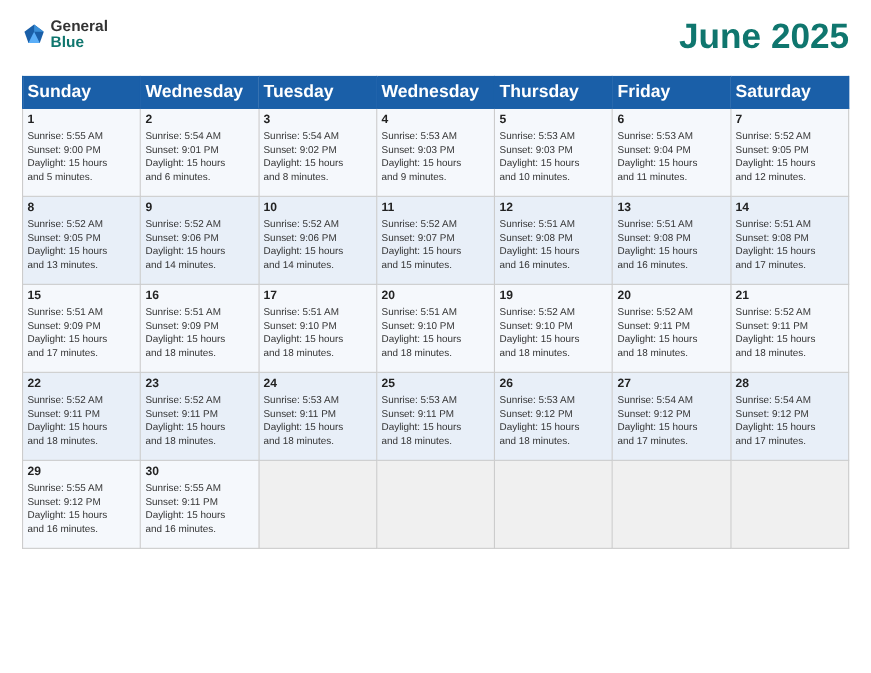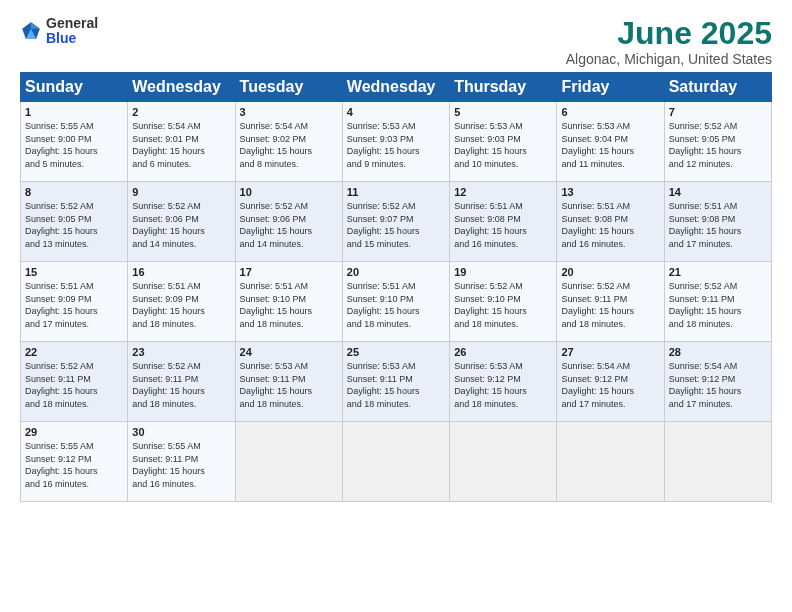--- a/index.html
+++ b/index.html
@@ -13,41 +13,41 @@
     .page {
       width: 792px;
       height: 612px;
       padding: 16px 20px 10px 20px;
       background: #fff;
     }
     .header {
       display: flex;
       align-items: flex-start;
       justify-content: space-between;
-      margin-bottom: 5px;
+      margin-bottom: 18px;
     }
     .logo {
       display: flex;
       align-items: center;
       gap: 0;
     }
     .logo-text {
       display: flex;
       flex-direction: column;
       line-height: 1.1;
     }
     .logo-general {
       font-size: 14px;
       font-weight: bold;
       color: #333;
     }
     .logo-blue {
       font-size: 14px;
       font-weight: bold;
-      color: #1d4ed8;
+      color: #0f766e;
     }
     .logo-icon {
       width: 22px;
       height: 22px;
       margin-right: 4px;
     }
     .title-block {
       text-align: right;
     }
     .main-title {
@@ -119,21 +119,20 @@
         <polygon points="15,3 27,12 15,12" fill="#3a8fd8"></polygon>
         <polygon points="15,12 22,26 8,26" fill="#5aaef8"></polygon>
       </svg>
       <div class="logo-text">
         <span class="logo-general">General</span>
         <span class="logo-blue">Blue</span>
       </div>
     </div>
     <div class="title-block">
       <div class="main-title">June 2025</div>
-      <div class="subtitle">Algonac, Michigan, United States</div>
     </div>
   </div>
 
   <table class="calendar">
     <thead>
       <tr>
       <th>Sunday</th>
           <th>Wednesday</th>
           <th>Tuesday</th>
           <th>Wednesday</th>

